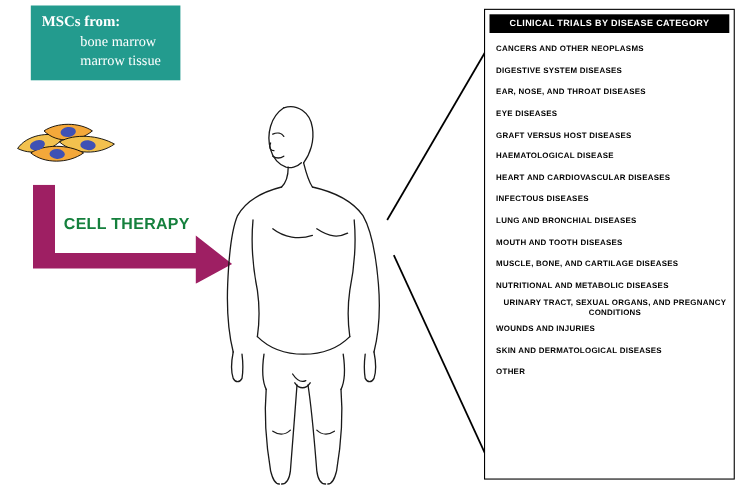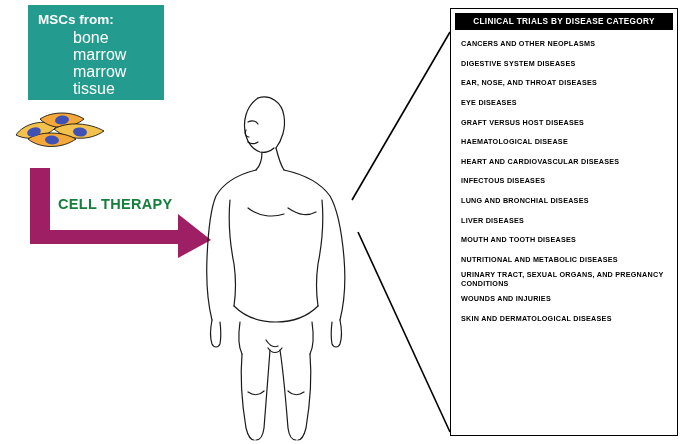--- a/index.html
+++ b/index.html
@@ -15,35 +15,36 @@
     overflow: hidden;
     font-family: "Liberation Sans", sans-serif;
   }
 
   
   #msc-box {
     position: absolute;
     left: 28px;
     top: 5px;
     width: 136px;
-    height: 95px;
+    height: 68px;
     background: #2a9d8f;
     background: #239b8e;
     color: #ffffff;
     box-sizing: border-box;
     padding: 6px 8px 0 10px;
+    font-family: Liberation Serif, serif;
   }
   #msc-box .title {
     font-size: 13.5px;
     font-weight: bold;
     line-height: 17px;
     margin-bottom: 1px;
   }
   #msc-box .line {
-    font-size: 16px;
+    font-size: 13px;
     line-height: 17px;
     font-weight: normal;
     padding-left: 35px;
   }
 
   
   #cells {
     position: absolute;
     left: 10px;
     top: 105px;
@@ -83,21 +84,21 @@
     position: absolute;
     left: 330px;
     top: 10px;
     width: 130px;
     height: 430px;
   }
 
   
   #trials-panel {
     position: absolute;
-    left: 450px;
+    left: 440px;
     top: 8px;
     width: 228px;
     height: 428px;
     border: 1.5px solid #000000;
     box-sizing: border-box;
     background: #ffffff;
   }
   #trials-header {
     margin: 4px 4px 0 4px;
     height: 17px;
@@ -108,20 +109,21 @@
     letter-spacing: 0.35px;
     display: flex;
     align-items: center;
     justify-content: center;
     text-align: center;
   }
   #trials-list {
     margin: 4px 0 0 0;
     padding: 0 0 0 10px;
     list-style: none;
+    text-align: center;
   }
   #trials-list li {
     font-size: 7.2px;
     font-weight: bold;
     letter-spacing: 0.25px;
     color: #000000;
     line-height: 9px;
     height: 19.6px;
     display: flex;
     align-items: center;
@@ -209,23 +211,24 @@
     <ul id="trials-list">
       <li>CANCERS AND OTHER NEOPLASMS</li>
       <li>DIGESTIVE SYSTEM DISEASES</li>
       <li>EAR, NOSE, AND THROAT DISEASES</li>
       <li>EYE DISEASES</li>
       <li>GRAFT VERSUS HOST DISEASES</li>
       <li>HAEMATOLOGICAL DISEASE</li>
       <li>HEART AND CARDIOVASCULAR DISEASES</li>
       <li>INFECTOUS DISEASES</li>
       <li>LUNG AND BRONCHIAL DISEASES</li>
-      <li>LIVER DISEASES</li>
       <li>MOUTH AND TOOTH DISEASES</li>
+      <li>MUSCLE, BONE, AND CARTILAGE DISEASES</li>
       <li>NUTRITIONAL AND METABOLIC DISEASES</li>
       <li>URINARY TRACT, SEXUAL ORGANS, AND PREGNANCY CONDITIONS</li>
       <li>WOUNDS AND INJURIES</li>
       <li>SKIN AND DERMATOLOGICAL DISEASES</li>
+      <li>OTHER</li>
 
     </ul>
   </div>
 
 </div>
 
 </body></html>

